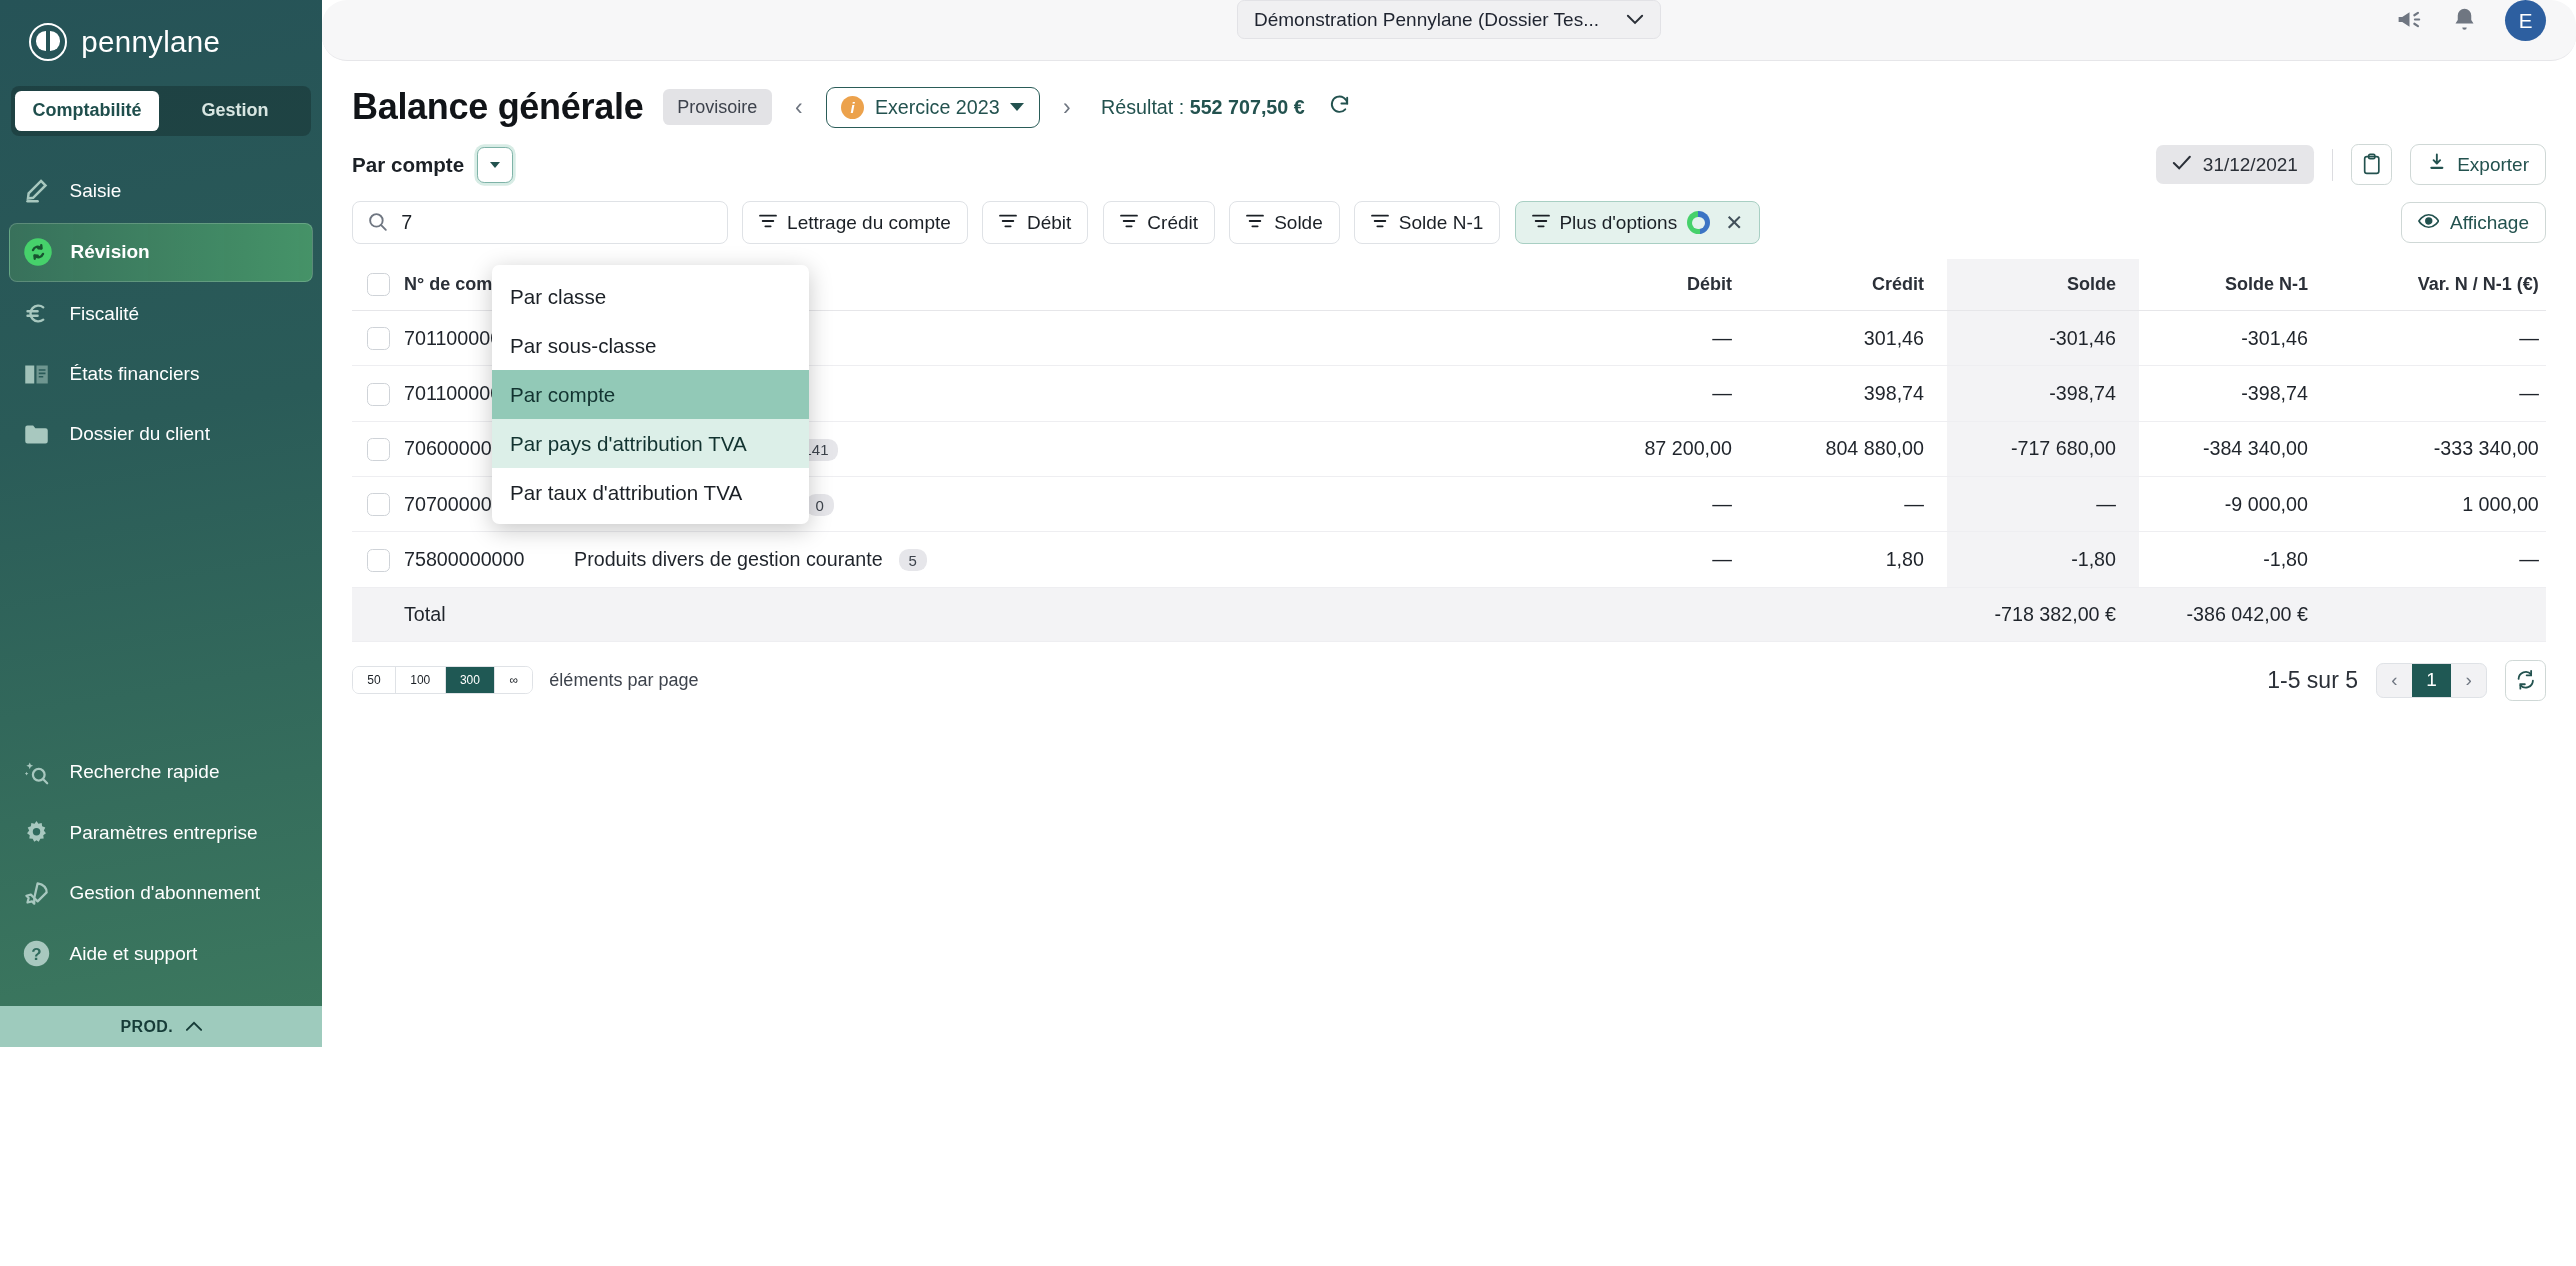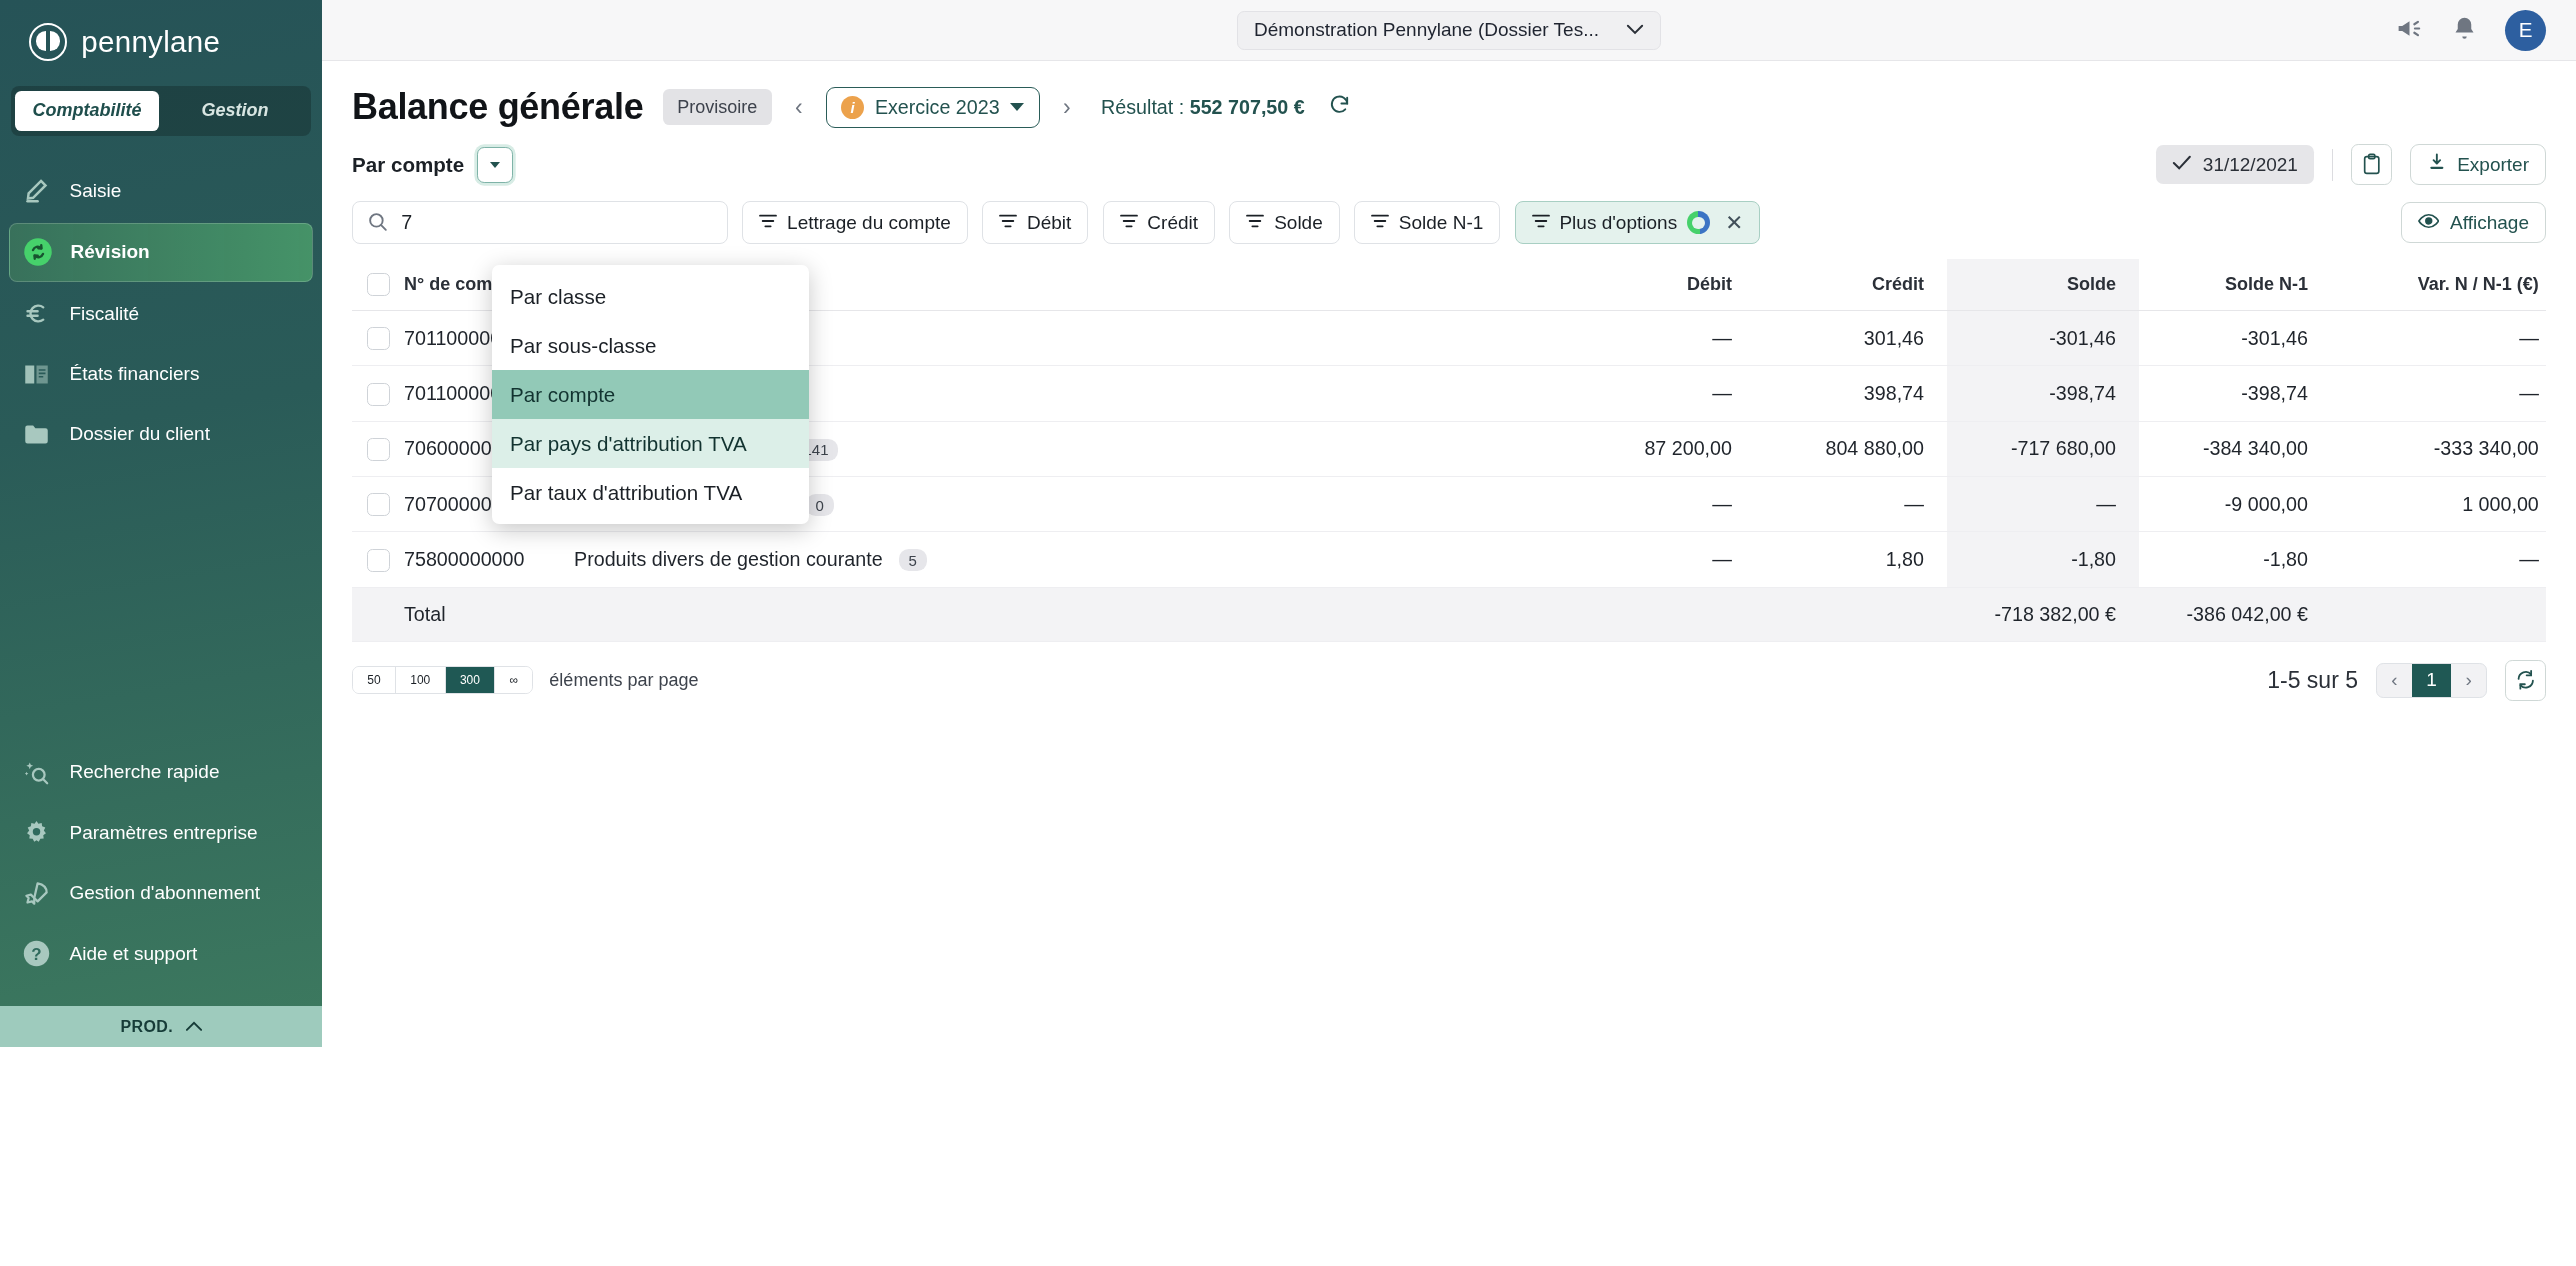--- a/index.html
+++ b/index.html
@@ -26,21 +26,21 @@
   }
   .brand-mark::before, .brand-mark::after {
     content: ""; position: absolute; top: 6.3px; width: 9.8px; height: 19.7px; background: #fff;
   }
   .brand-mark::before { left: 5.4px; border-radius: 9.8px 0 0 9.8px; }
   .brand-mark::after { right: 5.4px; border-radius: 0 9.8px 9.8px 0; }
   .brand-name { color: #fff; font-size: 29.5px; letter-spacing: 0.3px; }
 
   .seg {
     margin: 25px 10.7px 0 10.7px; background: rgba(0,0,0,.22);
-    border-radius: 8px; display: flex; padding: 4.5px; gap: 4px; font-style: italic;
+    border-radius: 8px; display: flex; padding: 4.5px; gap: 4px;
   }
   .seg-btn {
     flex: 1; text-align: center; font-size: 18px; font-weight: bold;
     padding: 9.8px 3.6px; border-radius: 6.3px; color: #d8e6e2; cursor: pointer;
   }
   .seg-btn.active { background: #fff; color: #1f4e4c; }
 
   .nav { margin-top: 27px; display: flex; flex-direction: column; gap: 3.6px; padding: 0 9px; }
   .nav-item {
     display: flex; align-items: center; gap: 18px;
@@ -60,21 +60,21 @@
     height: 41px; background: #9ecbbd; color: #163c38;
     display: flex; align-items: center; justify-content: center; gap: 12.5px;
     font-size: 16px; font-weight: bold; letter-spacing: 0.4px; cursor: pointer;
   }
 
   
   #main { flex: 1; height: 1267px; display: flex; flex-direction: column; min-width: 0; background:#fff; }
 
   .topbar {
     height: 61px; background: #f7f7f8; border-bottom: 0.9px solid #e6e6e9;
-    display: flex; align-items: center; position: relative; flex: 0 0 61px;
+    display: flex; align-items: flex-start; position: relative; flex: 0 0 61px; border-radius: 25px;
   }
   .company-pill {
     position: absolute; left: 50%; transform: translateX(-50%);
     background: #f0f0f2; border: 0.9px solid #e2e2e6; border-radius: 7.2px;
     height: 39px; display: flex; align-items: center; gap: 27px;
     padding: 0 16px; font-size: 19px; color: #1f2430; cursor: pointer;
   }
   .topbar-right { margin-left: auto; display: flex; align-items: center; gap: 27px; padding-right: 30px; }
   .avatar {
     width: 41px; height: 41px; border-radius: 50%; background: #2d5fa0;

